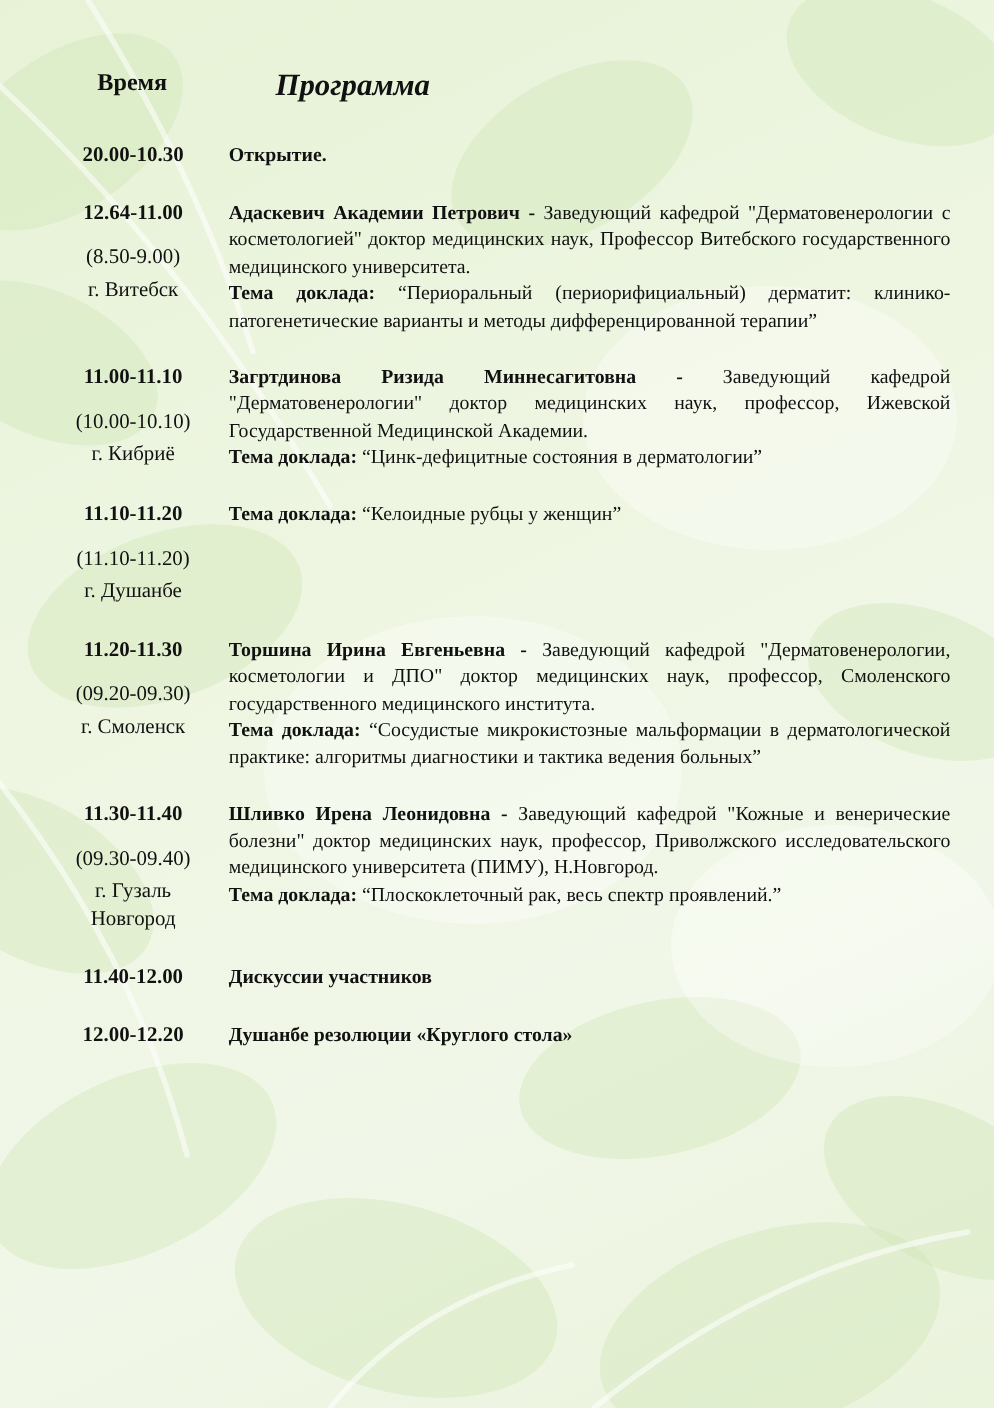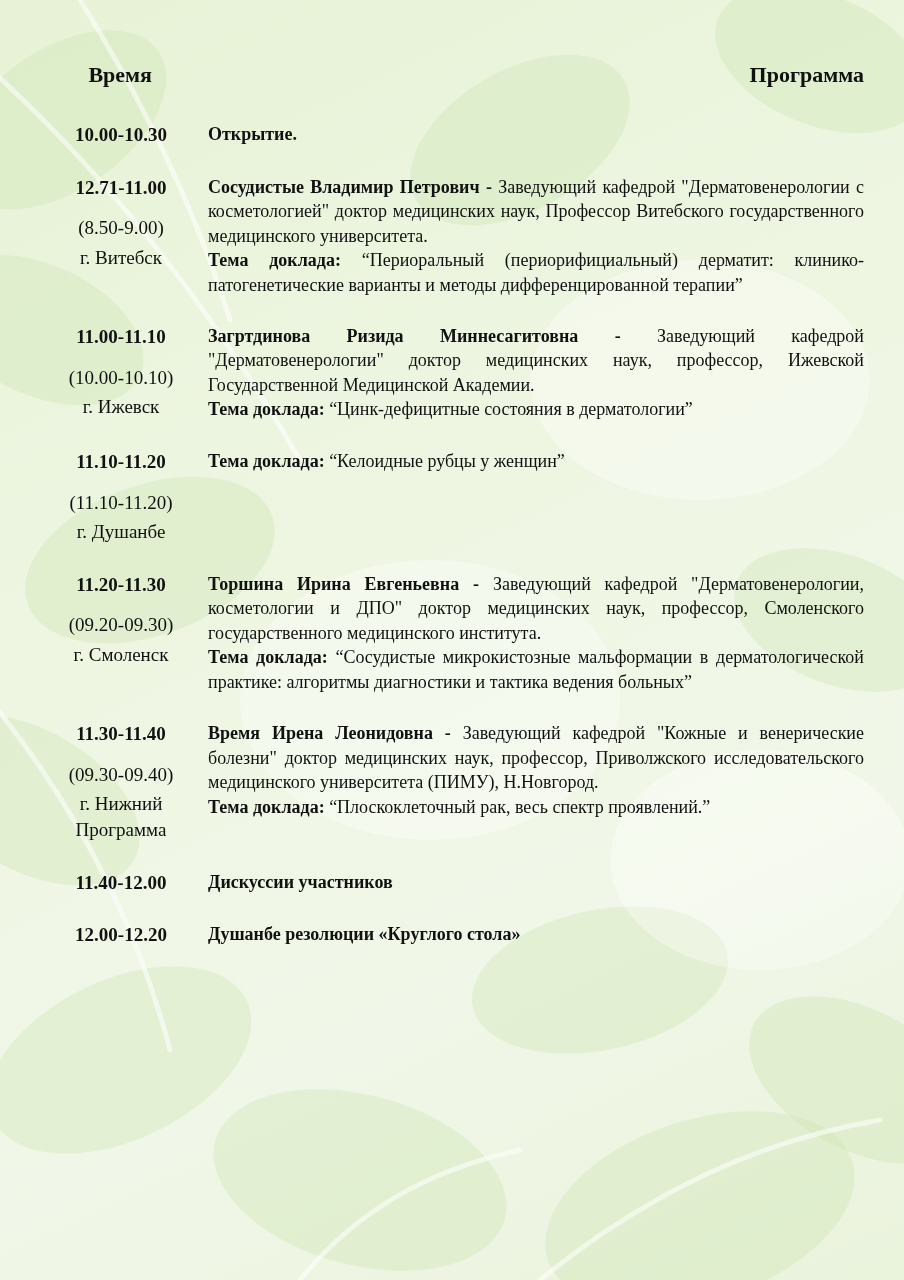--- a/index.html
+++ b/index.html
@@ -34,23 +34,24 @@
   }
   .header-time {
     width: 150px;
     text-align: center;
     font-weight: bold;
     font-size: 22px;
   }
   .header-program {
     width: 620px;
     margin-left: 14px;
-    text-align: right;
-    font-weight: bold;
-    font-size: 22px;
+    text-align: left;
+    font-weight: bold;
+    font-size: 28px;
+    font-style: italic;
   }
   .row {
     display: flex;
     margin-bottom: 27px;
   }
   .time-cell {
     width: 150px;
     flex: 0 0 150px;
     text-align: center;
     font-size: 19px;
@@ -112,42 +113,42 @@
 </svg>
 
 <div class="page">
   <div class="header-row">
     <div class="header-time">Время</div>
     <div class="header-program">Программа</div>
   </div>
   <div id="rows-container">
       <div class="row">
         <div class="time-cell">
-          <div class="time-main">10.00-10.30</div>
+          <div class="time-main">20.00-10.30</div>
         </div>
         <div class="program-cell">
           <p class="program-paragraph"><span class="seg-bold">Открытие.</span></p>
         </div>
       </div>
       <div class="row">
         <div class="time-cell">
-          <div class="time-main">12.71-11.00</div>
+          <div class="time-main">12.64-11.00</div>
           <div class="time-alt">(8.50-9.00)</div>
           <div class="time-city">г. Витебск</div>
         </div>
         <div class="program-cell">
-          <p class="program-paragraph"><span class="seg-bold">Сосудистые Владимир Петрович -</span><span class="seg-regular"> Заведующий кафедрой "Дерматовенерологии с косметологией" доктор медицинских наук, Профессор Витебского государственного медицинского университета.</span></p>
+          <p class="program-paragraph"><span class="seg-bold">Адаскевич Академии Петрович -</span><span class="seg-regular"> Заведующий кафедрой "Дерматовенерологии с косметологией" доктор медицинских наук, Профессор Витебского государственного медицинского университета.</span></p>
           <p class="program-paragraph"><span class="seg-bold">Тема доклада:</span><span class="seg-regular"> “Периоральный (периорифициальный) дерматит: клинико-патогенетические варианты и методы дифференцированной терапии”</span></p>
         </div>
       </div>
       <div class="row">
         <div class="time-cell">
           <div class="time-main">11.00-11.10</div>
           <div class="time-alt">(10.00-10.10)</div>
-          <div class="time-city">г. Ижевск</div>
+          <div class="time-city">г. Кибриё</div>
         </div>
         <div class="program-cell">
           <p class="program-paragraph"><span class="seg-bold">Загртдинова Ризида Миннесагитовна -</span><span class="seg-regular"> Заведующий кафедрой "Дерматовенерологии" доктор медицинских наук, профессор, Ижевской Государственной Медицинской Академии.</span></p>
           <p class="program-paragraph"><span class="seg-bold">Тема доклада:</span><span class="seg-regular"> “Цинк-дефицитные состояния в дерматологии”</span></p>
         </div>
       </div>
       <div class="row">
         <div class="time-cell">
           <div class="time-main">11.10-11.20</div>
           <div class="time-alt">(11.10-11.20)</div>
@@ -165,24 +166,24 @@
         </div>
         <div class="program-cell">
           <p class="program-paragraph"><span class="seg-bold">Торшина Ирина Евгеньевна -</span><span class="seg-regular"> Заведующий кафедрой "Дерматовенерологии, косметологии и ДПО" доктор медицинских наук, профессор, Смоленского государственного медицинского института.</span></p>
           <p class="program-paragraph"><span class="seg-bold">Тема доклада:</span><span class="seg-regular"> “Сосудистые микрокистозные мальформации в дерматологической практике: алгоритмы диагностики и тактика ведения больных”</span></p>
         </div>
       </div>
       <div class="row">
         <div class="time-cell">
           <div class="time-main">11.30-11.40</div>
           <div class="time-alt">(09.30-09.40)</div>
-          <div class="time-city">г. Нижний Программа</div>
-        </div>
-        <div class="program-cell">
-          <p class="program-paragraph"><span class="seg-bold">Время Ирена Леонидовна -</span><span class="seg-regular"> Заведующий кафедрой "Кожные и венерические болезни" доктор медицинских наук, профессор, Приволжского исследовательского медицинского университета (ПИМУ), Н.Новгород.</span></p>
+          <div class="time-city">г. Гузаль Новгород</div>
+        </div>
+        <div class="program-cell">
+          <p class="program-paragraph"><span class="seg-bold">Шливко Ирена Леонидовна -</span><span class="seg-regular"> Заведующий кафедрой "Кожные и венерические болезни" доктор медицинских наук, профессор, Приволжского исследовательского медицинского университета (ПИМУ), Н.Новгород.</span></p>
           <p class="program-paragraph"><span class="seg-bold">Тема доклада:</span><span class="seg-regular"> “Плоскоклеточный рак, весь спектр проявлений.”</span></p>
         </div>
       </div>
       <div class="row">
         <div class="time-cell">
           <div class="time-main">11.40-12.00</div>
         </div>
         <div class="program-cell">
           <p class="program-paragraph"><span class="seg-bold">Дискуссии участников</span></p>
         </div>

